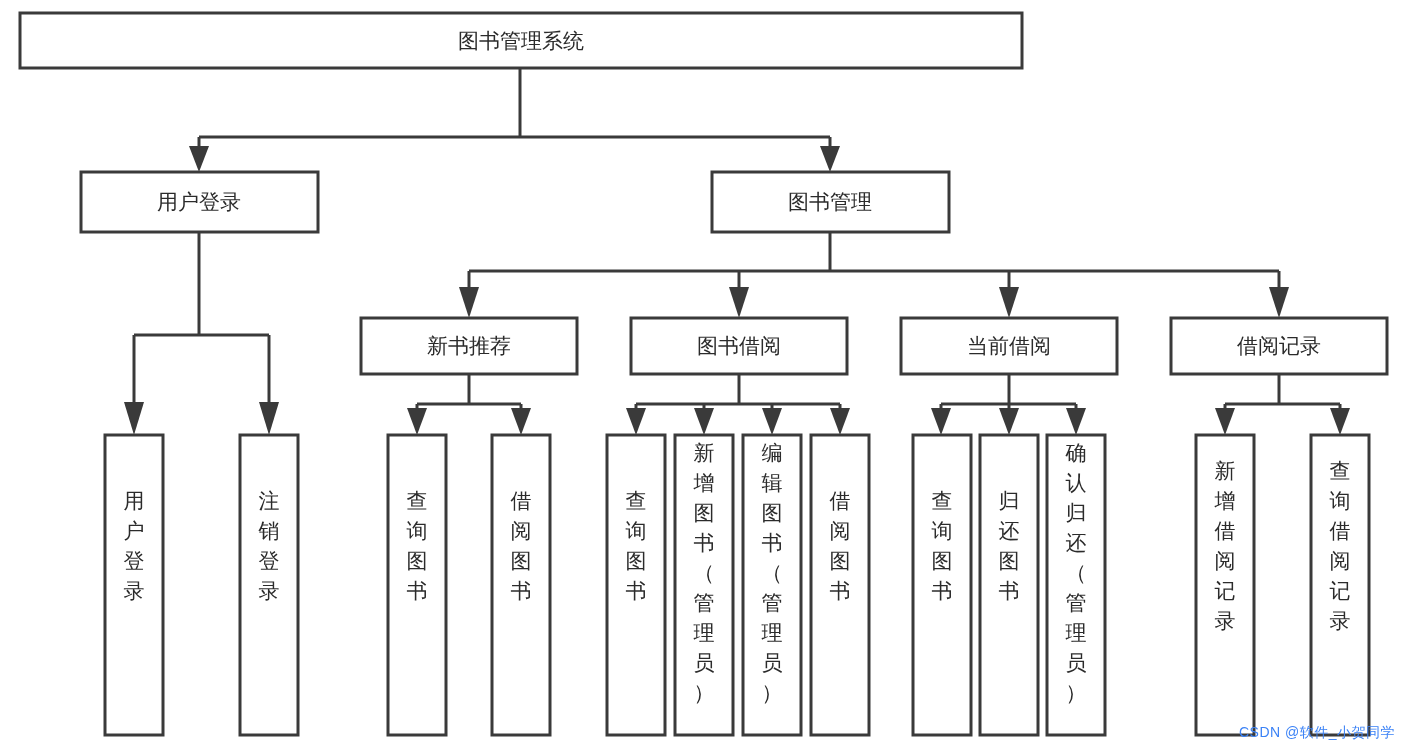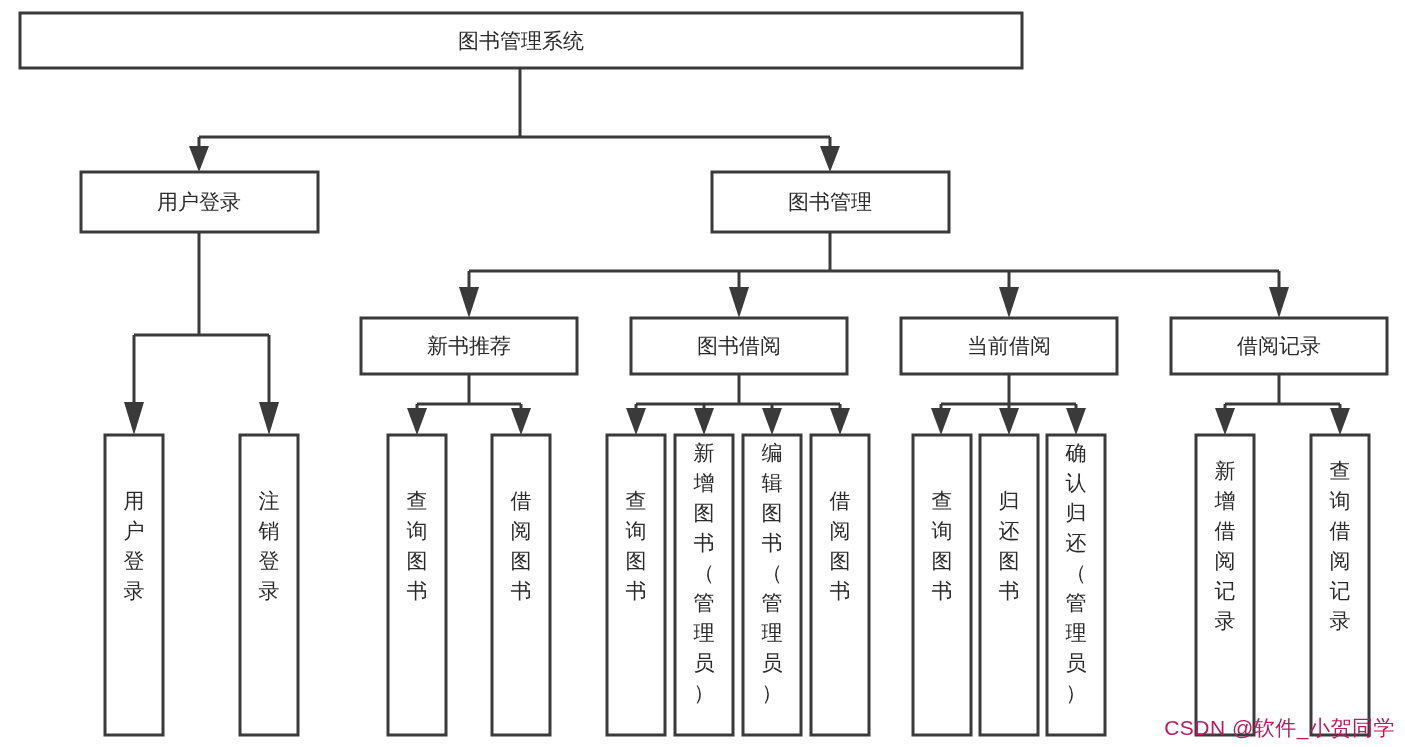--- a/index.html
+++ b/index.html
@@ -44,22 +44,22 @@
     fill: #2b2b2b;
     font-family: "Liberation Sans", "DejaVu Sans", sans-serif;
     font-size: 21px;
     text-anchor: middle;
   }
   .watermark {
     position: absolute;
     right: 10px;
     bottom: 5px;
     font-family: "Liberation Sans", "DejaVu Sans", sans-serif;
-    font-size: 21px;
-    color: #be185d;
+    font-size: 14px;
+    color: #3b82f6;
     white-space: nowrap;
     letter-spacing: 0.5px;
   }
 </style>
 </head>
 <body>
 
 <svg id="diagram" viewBox="0 0 1405 747" xmlns="http://www.w3.org/2000/svg">
 
   <g>

